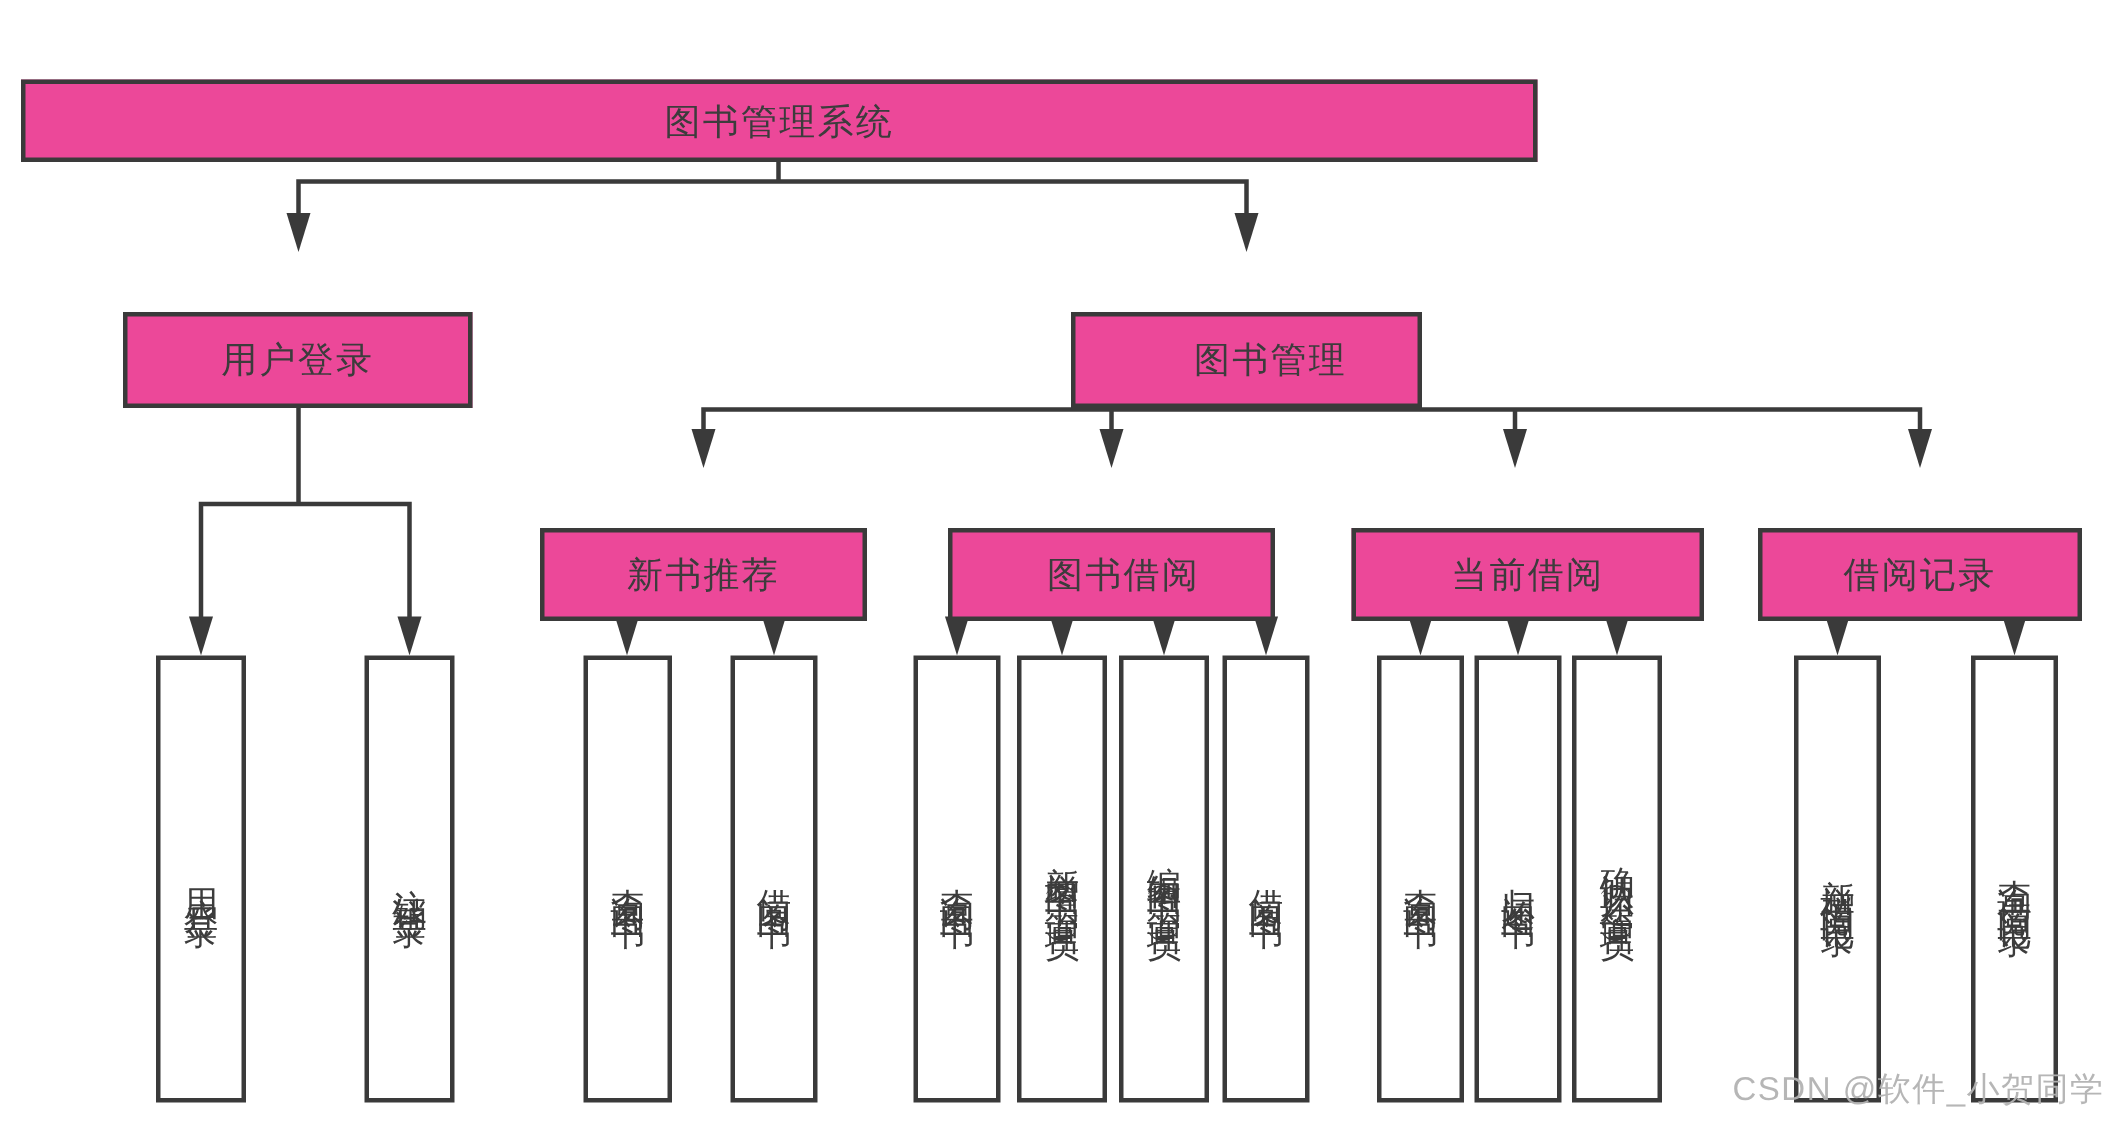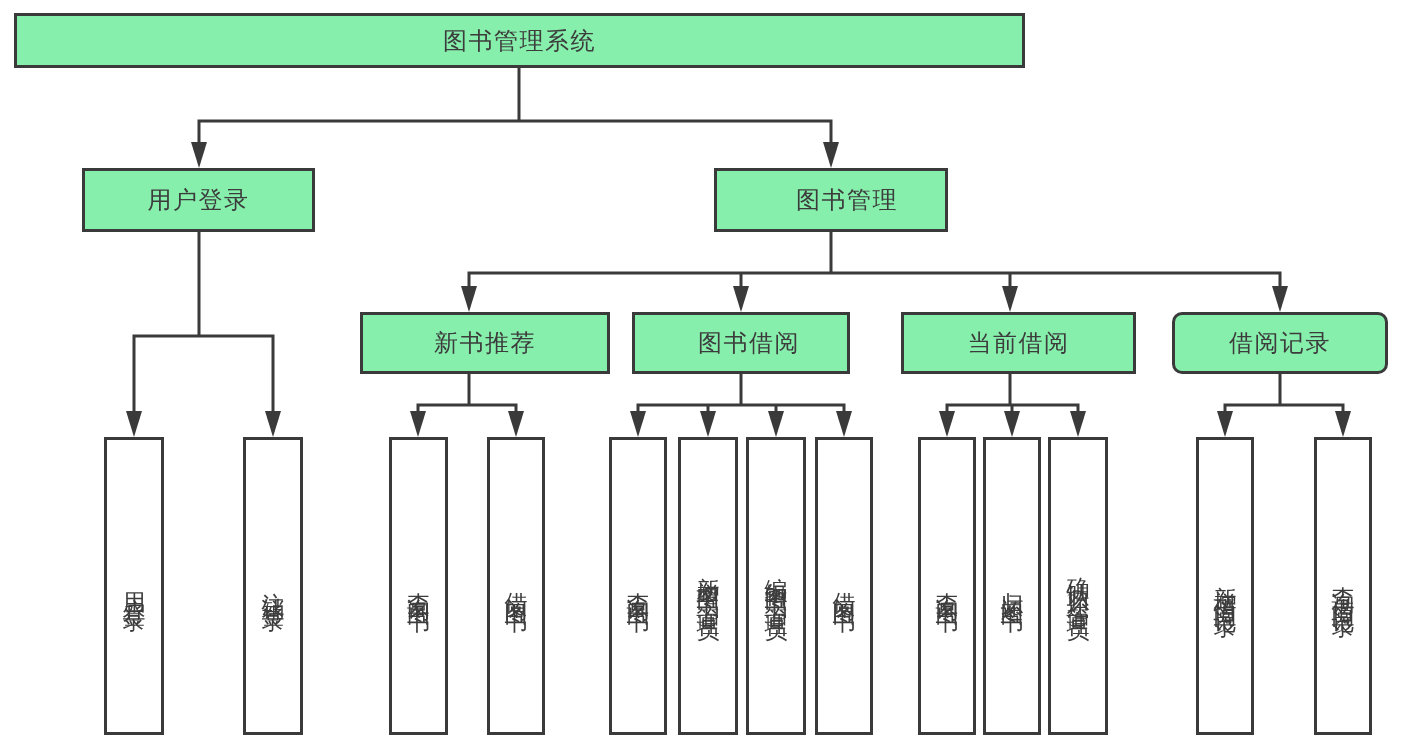--- a/index.html
+++ b/index.html
@@ -2,22 +2,22 @@
 <html><head>
 <meta charset="utf-8">
 <style>
   html,body { margin:0; padding:0; background:#ffffff; }
   .canvas {
     position:relative; width:1405px; height:747px; background:#ffffff;
     font-family:"Liberation Sans","DejaVu Sans",sans-serif; color:#3b3b3b; overflow:hidden;
   }
   .connectors { position:absolute; left:0; top:0; z-index:1; }
   .hbox {
-    position:absolute; box-sizing:border-box; border:3px solid #3a3a3a; background:#86efac;
-    display:flex; align-items:center; justify-content:center; z-index:2;
+    position:absolute; box-sizing:border-box; border:3px solid #3a3a3a; background:#ec4899;
+    display:flex; align-items:center; justify-content:center; z-index:2;margin-top:40px;
   }
   .hbox span { font-size:24px; letter-spacing:1.5px; color:#3c3c3c; white-space:nowrap; }
   .vbox {
     position:absolute; box-sizing:border-box; border:3px solid #3a3a3a; background:#ffffff;
     display:flex; align-items:center; justify-content:center; z-index:2;
     top:437px; height:298px;
   }
   .vbox span {
     writing-mode:vertical-rl; text-orientation:mixed;
     font-size:23px; letter-spacing:6px; line-height:1; color:#3c3c3c;
@@ -78,30 +78,30 @@
     <span>图书管理系统</span>
   </div>
 
   <div class="hbox lvl2" style="left:82px; width:233px;">
     <span>用户登录</span>
   </div>
   <div class="hbox lvl2" style="left:714px; width:234px;padding-left:32px;">
     <span>图书管理</span>
   </div>
 
-  <div class="hbox lvl3" style="left:360px; width:250px;">
+  <div class="hbox lvl3" style="left:360px; width:218px;">
     <span>新书推荐</span>
   </div>
   <div class="hbox lvl3" style="left:632px; width:218px;padding-left:16px;">
     <span>图书借阅</span>
   </div>
   <div class="hbox lvl3" style="left:901px; width:235px;">
     <span>当前借阅</span>
   </div>
-  <div class="hbox lvl3" style="left:1172px; width:216px;border-radius:10px;">
+  <div class="hbox lvl3" style="left:1172px; width:216px;">
     <span>借阅记录</span>
   </div>
 
   <div class="vbox" style="left:104px; width:60px;">
     <span>用户登录</span>
   </div>
   <div class="vbox" style="left:243px; width:60px;">
     <span>注销登录</span>
   </div>
 
@@ -135,14 +135,15 @@
     <span>确认归还（管理员）</span>
   </div>
 
   <div class="vbox" style="left:1196px; width:58px;">
     <span>新增借阅记录</span>
   </div>
   <div class="vbox" style="left:1314px; width:58px;">
     <span>查询借阅记录</span>
   </div>
 
+  <div class="watermark">CSDN @软件_小贺同学</div>
 
 </div>
 
 </body></html>

